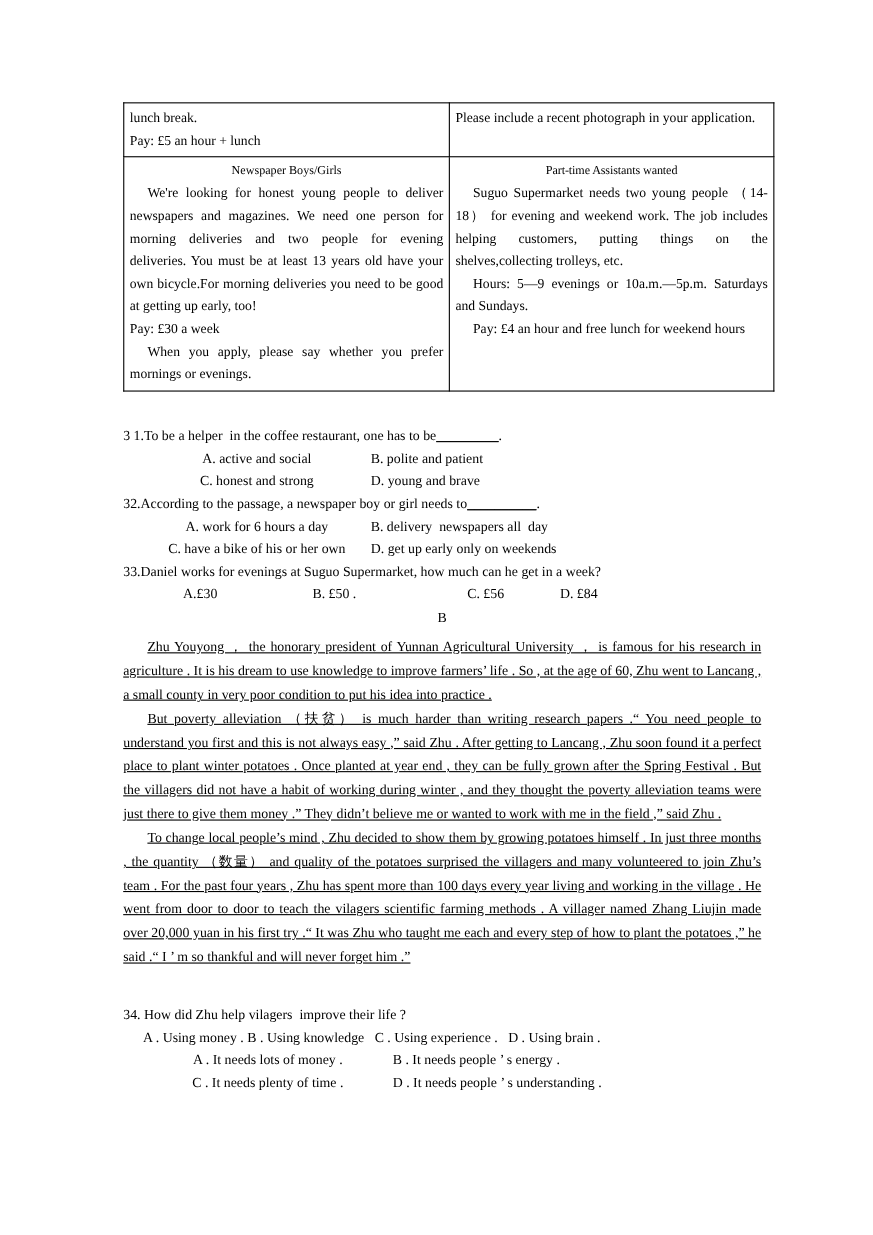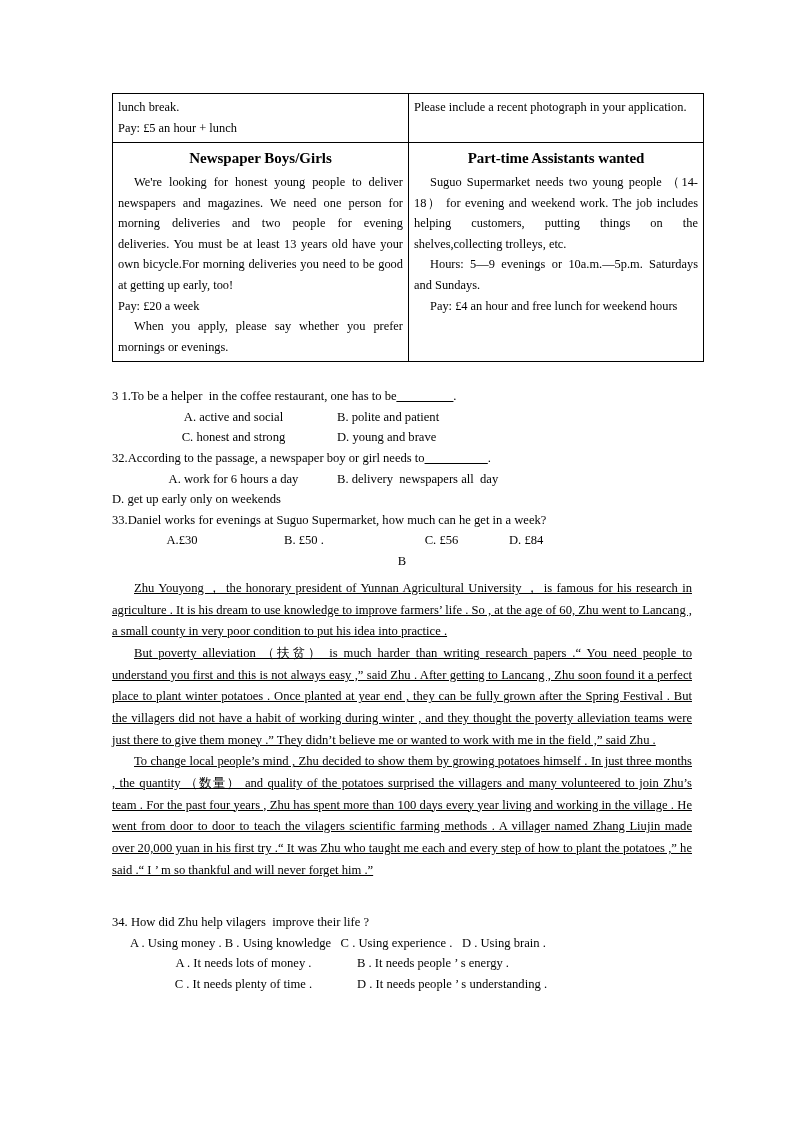--- a/index.html
+++ b/index.html
@@ -37,22 +37,22 @@
     padding: 3px 5px 4px 5px;
     font-size: 12.4px;
     line-height: 1.66;
   }
   .col-left { width: 285px; }
   .col-right { width: 284px; }
 
   .just { text-align: justify; text-align-last: left; font-family: Liberation Serif, serif; }
   .ad-title {
     text-align: center;
-    font-weight: bold;
-    font-size: 15px;
+    font-weight: normal;
+    font-size: 11px;
     margin: 0 0 1px 0;
   }
   .ad-p {
     margin: 0;
     text-indent: 16px;
   }
   .ad-p.noind { text-indent: 0; }
   .tight { letter-spacing: -0.1px; }
 
   
@@ -118,21 +118,21 @@
         <p class="ad-p noind">Pay: £5 an hour + lunch</p>
       </td>
       <td class="col-right">
         <p class="ad-p noind just">Please include a recent photograph in your application.</p>
       </td>
     </tr>
     <tr>
       <td class="col-left">
         <p class="ad-title">Newspaper  Boys/Girls</p>
         <p class="ad-p just">We're looking  for honest young people  to deliver  newspapers and magazines.  We need one person  for morning  deliveries  and two people  for evening  deliveries.  You must be at least  13 years  old have your  own bicycle.For morning  deliveries  you  need  to  be  good  at getting up early, too!</p>
-        <p class="ad-p noind">Pay: £20 a week</p>
+        <p class="ad-p noind">Pay: £30 a week</p>
         <p class="ad-p just">When you apply,  please  say  whether you prefer mornings or evenings.</p>
       </td>
       <td class="col-right">
         <p class="ad-title tight">Part-time Assistants wanted</p>
         <p class="ad-p just">Suguo  Supermarket needs two young people （14-18）   for  evening  and  weekend  work. The  job  includes  helping  customers,  putting things on the shelves,collecting trolleys, etc.</p>
         <p class="ad-p just">Hours:   5—9  evenings  or  10a.m.—5p.m. Saturdays and Sundays.</p>
         <p class="ad-p just">Pay:  £4 an hour and  free lunch  for weekend hours</p>
       </td>
     </tr>
   </tbody>
@@ -151,20 +151,21 @@
       <span class="opt">D. young and brave</span>
     </div>
 
     <p class="q-line"><span>32.</span><span>According to the passage, a newspaper boy or girl needs to</span><span class="blank">__________</span><span>.</span></p>
 
     <div class="q-opts">
       <span class="opt" style="width:225px;padding-left:18px;box-sizing:border-box">A. work for 6 hours a day</span>
       <span class="opt">B. delivery  newspapers all  day</span>
     </div>
     <div class="q-opts">
+      <span class="opt" style="width:225px;padding-left:18px;box-sizing:border-box">C. have a bike of his or her own</span>
       <span class="opt">D. get up early only on weekends</span>
     </div>
 
     <p class="q-line"><span>33.</span><span>Daniel works for evenings at Suguo Supermarket, how much can he get in a week?</span></p>
 
     <div class="q-opts">
       <span class="opt" style="width:122px;padding-left:18px;box-sizing:border-box">A.£30</span>
       <span class="opt" style="width:140px;box-sizing:border-box">B. £50 .</span>
       <span class="opt" style="width:135px;box-sizing:border-box">C. £56</span>
       <span class="opt">D. £84</span>

